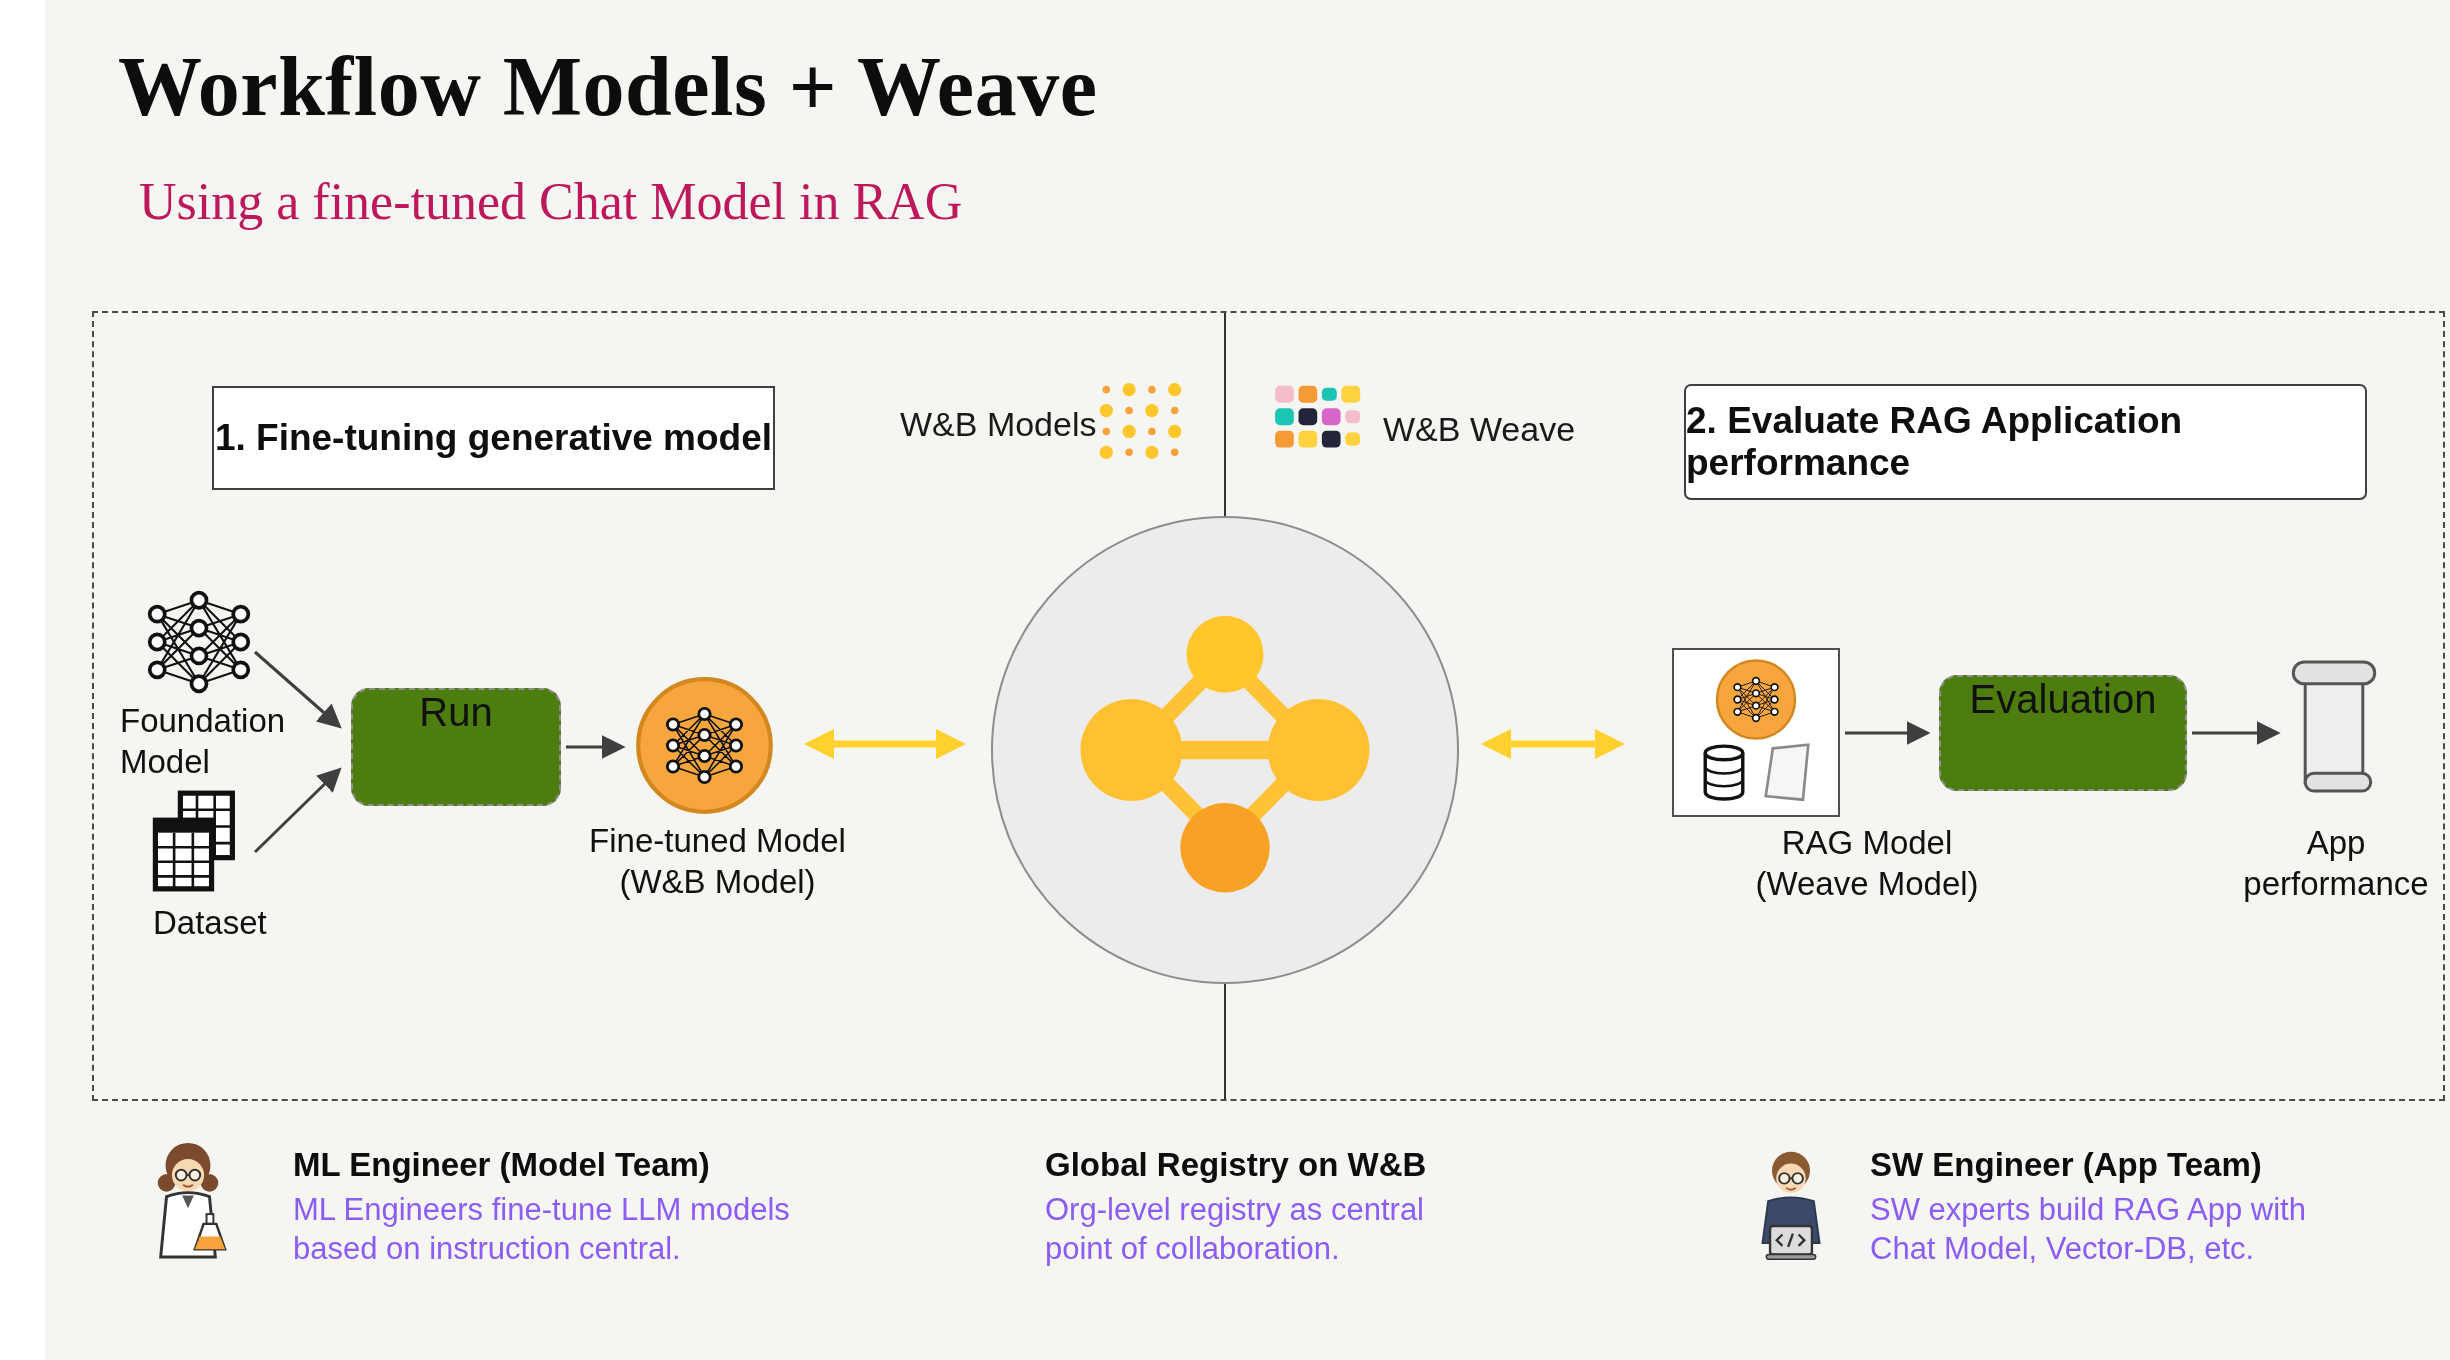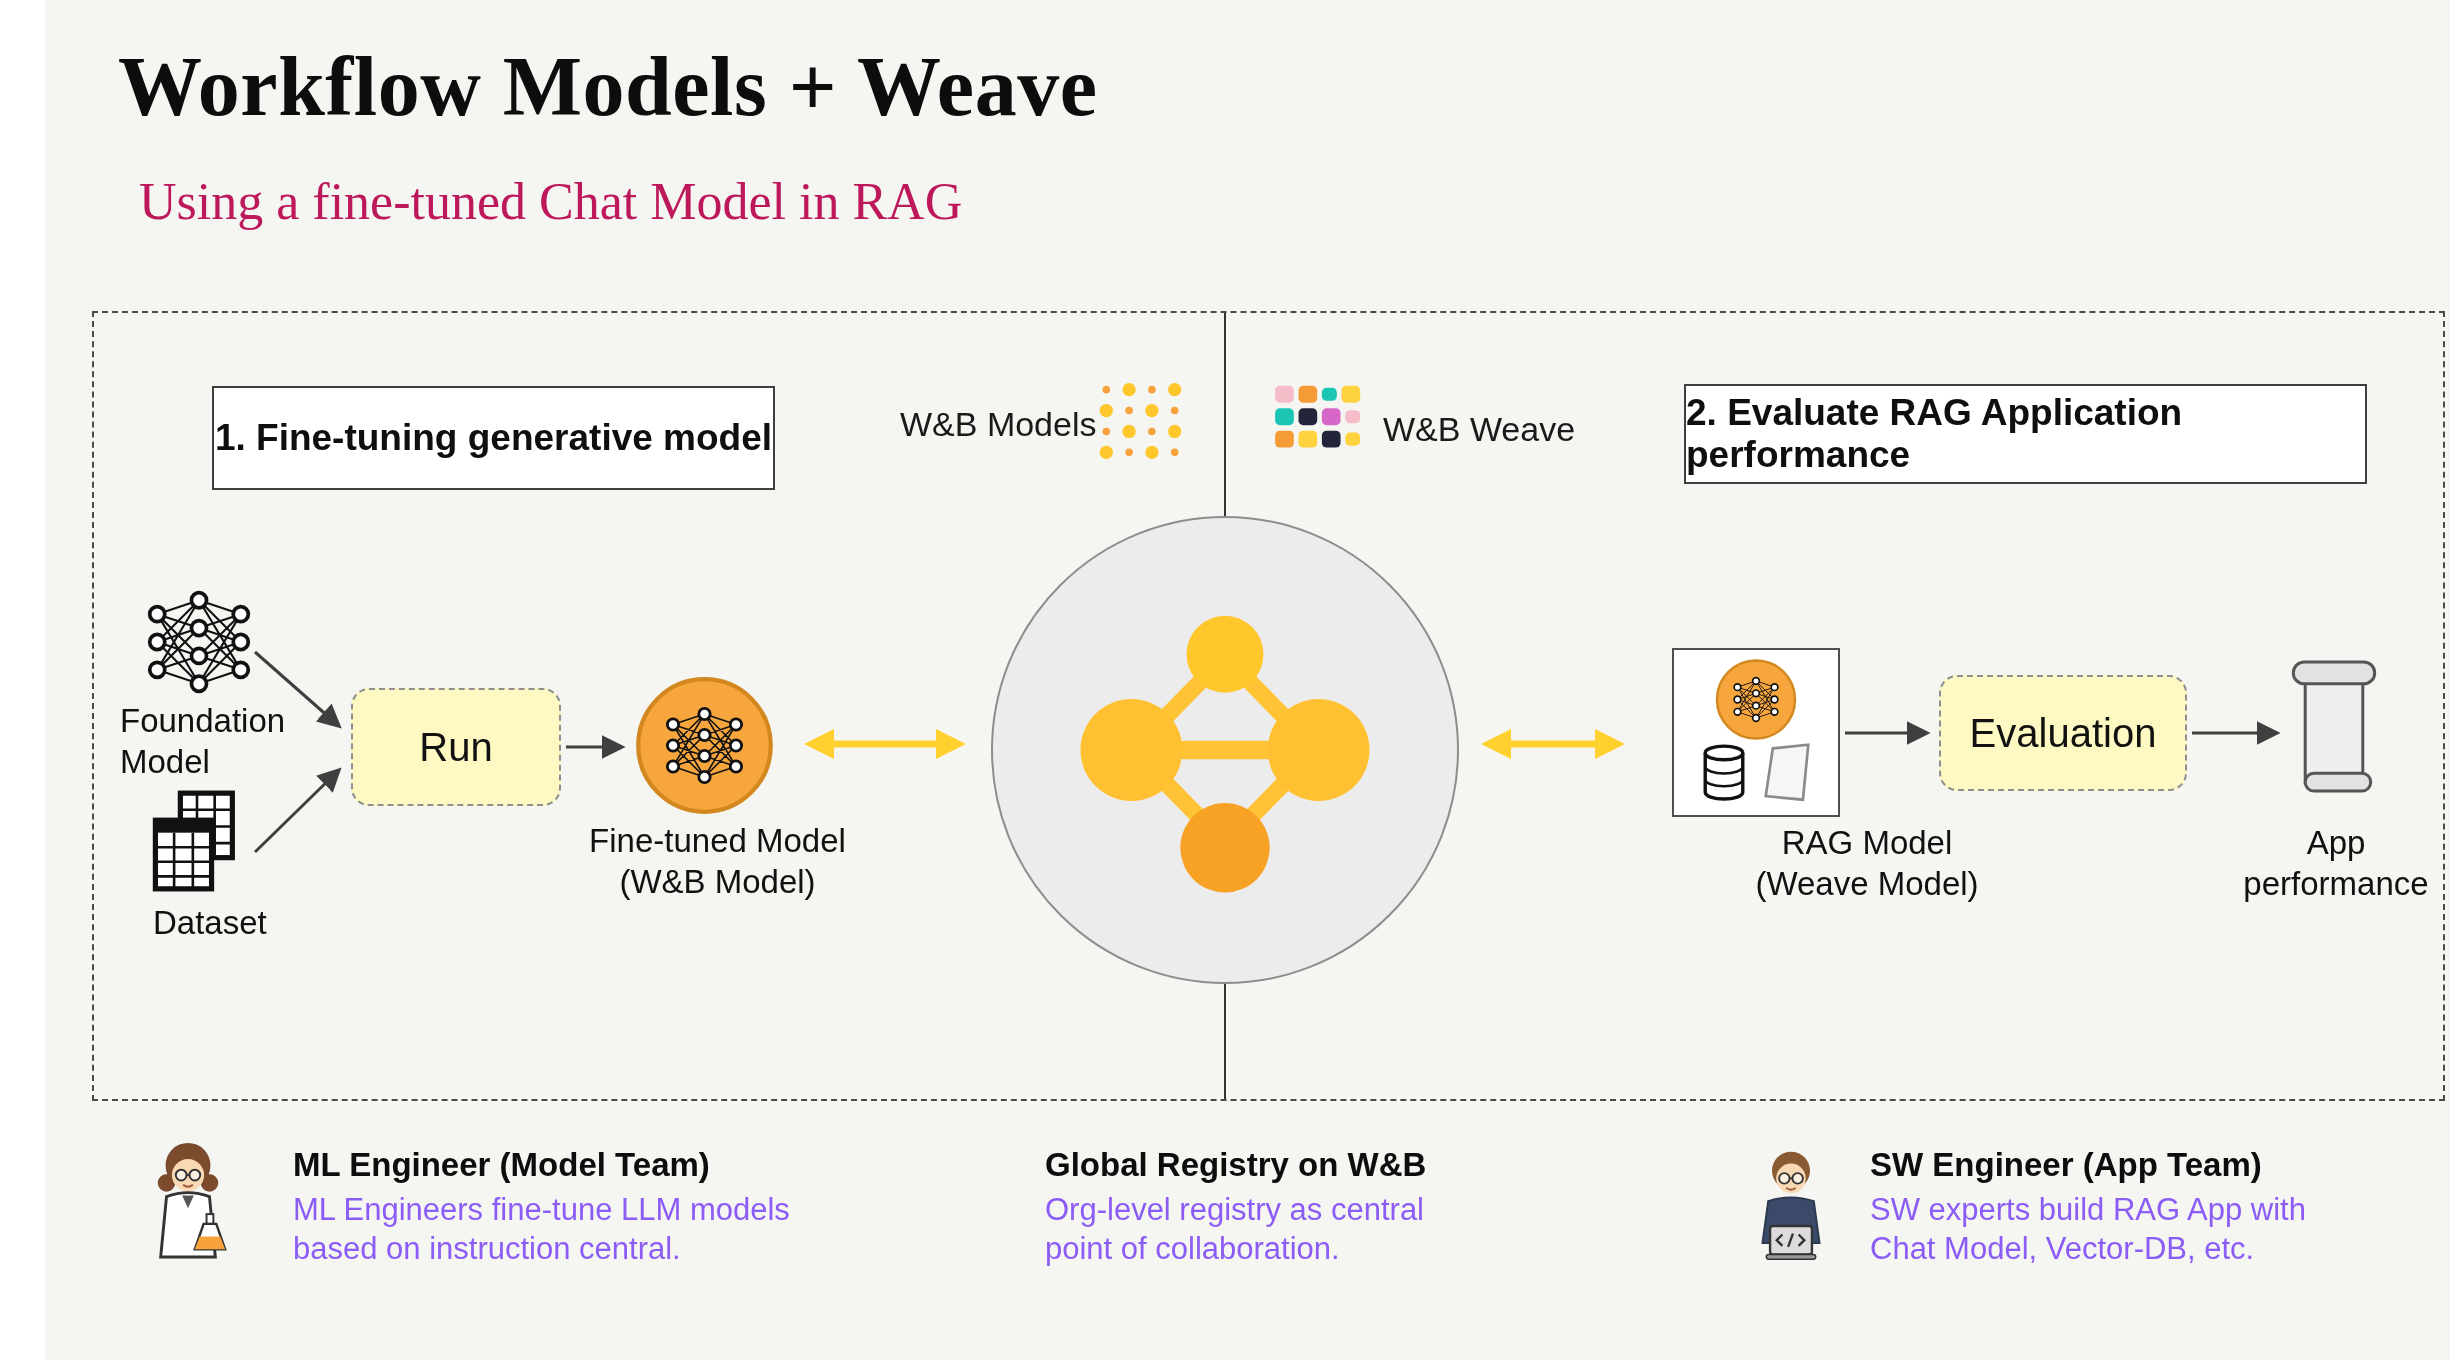--- a/index.html
+++ b/index.html
@@ -42,24 +42,24 @@
   }
   .z3{z-index:3;}
   .label-box{
     background:#ffffff;
     border:2px solid #3f3f3f;
     display:flex;align-items:center;justify-content:center;
     font-size:37px;font-weight:700;color:#0f0f0f;
     box-sizing:border-box;
   }
   .process-box{
-    background:#fef9c3;
+    background:#4d7c0f;
     border:2px dashed #8f8f8f;
     border-radius:18px;
-    display:flex;align-items:center;justify-content:center;
+    display:flex;align-items:flex-start;justify-content:center;
     font-size:40px;color:#111;
     box-sizing:border-box;
   }
   .prod-label{font-size:34px;color:#1a1a1a;}
   .node-label{font-size:33px;line-height:41px;color:#111;}
   .center{text-align:center;}
   .rag-box{
     background:#ffffff;
     border:2px solid #4f4f4f;
     box-sizing:border-box;
@@ -141,21 +141,21 @@
       <circle cx="150" cy="58" r="37" fill="#FFC72C"></circle>
       <circle cx="60" cy="150" r="49" fill="#FFC132"></circle>
       <circle cx="240" cy="150" r="49" fill="#FFC132"></circle>
       <circle cx="150" cy="244" r="43" fill="#F7A125"></circle>
     </svg>
   </div>
 
   <div class="abs z3 label-box" style="left:167px;top:386px;width:563px;height:104px;">
     <span>1. Fine-tuning generative model</span>
   </div>
-  <div class="abs z3 label-box" style="left:1639px;top:384px;width:683px;height:100px;">
+  <div class="abs z3 label-box" style="left:1639px;top:384px;width:683px;height:116px;border-radius:7px;">
     <span>2. Evaluate RAG Application performance</span>
   </div>
 
   <div class="abs z3 prod-label" style="left:855px;top:405px;">W&amp;B Models</div>
   <svg class="abs z3" style="left:1048px;top:378px;" viewBox="0 0 100 90" width="95" height="86">
     <circle cx="14" cy="12" r="4" fill="#F7A23B"></circle>
       <circle cx="38" cy="12" r="7" fill="#FFC72C"></circle>
       <circle cx="62" cy="12" r="4" fill="#F7A23B"></circle>
       <circle cx="86" cy="12" r="7" fill="#FFC72C"></circle>
     <circle cx="14" cy="34" r="7" fill="#FFC72C"></circle>

